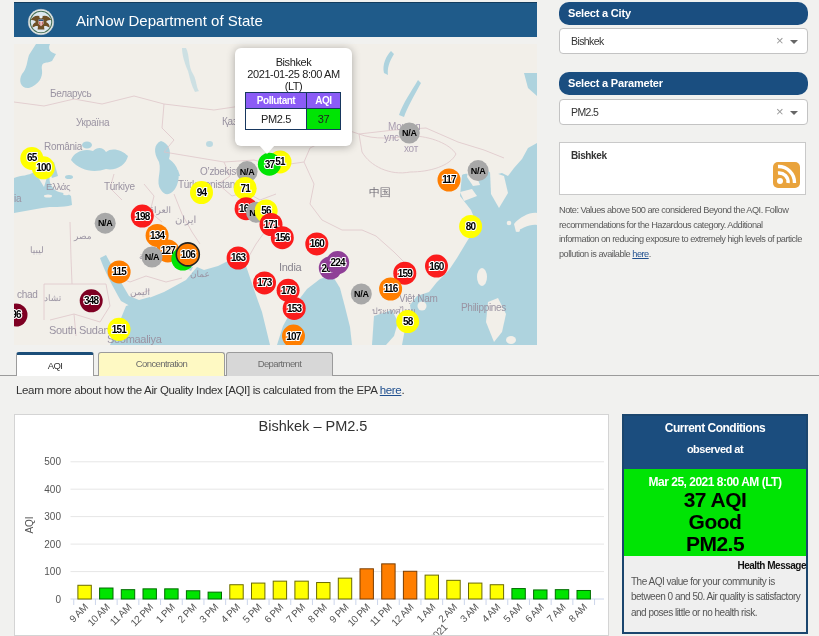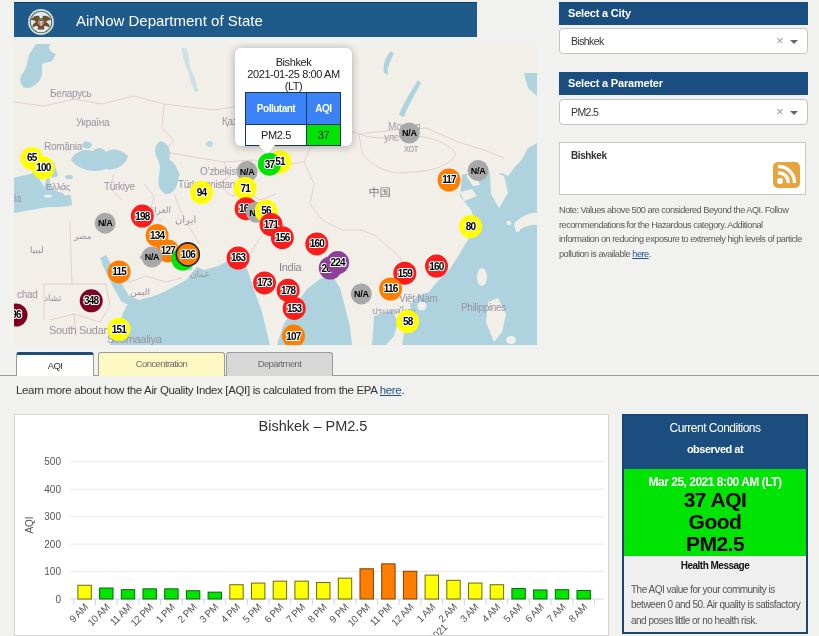--- a/index.html
+++ b/index.html
@@ -1,48 +1,48 @@
 <!DOCTYPE html>
 <html><head><meta charset="utf-8">
 <style>
 * { margin:0; padding:0; box-sizing:border-box; }
 html,body { width:819px; height:636px; background:#f1f1ef; font-family:"Liberation Sans",sans-serif; overflow:hidden; position:relative; }
 .abs { position:absolute; }
-#hdr { left:14px; top:2px; width:463px; height:35px; background:#1f5b8a; border-top:1px solid #123c5e; }
+#hdr { left:14px; top:2px; width:523px; height:35px; background:#1f5b8a; border-top:1px solid #123c5e; }
 #hdr .t { position:absolute; left:62px; top:9px; color:#fff; font-size:15px; }
 #map { left:14px; top:44px; width:523px; height:301px; }
 #popup { left:235px; top:48px; width:117px; height:98px; background:#fff; border-radius:6px; box-shadow:0 1px 8px rgba(0,0,0,0.3); font-size:11px; letter-spacing:-0.4px; text-align:center; color:#222; }
 #popup .tail { position:absolute; left:24px; top:97px; width:0; height:0; border-left:8px solid transparent; border-right:8px solid transparent; border-top:9px solid #fff; }
 #ptable { position:absolute; left:10px; top:44px; width:96px; border-collapse:collapse; }
-#ptable th { background:#3b82f6; color:#fff; font-weight:bold; font-size:10px; letter-spacing:-0.5px; height:32px; border:1px solid #17375f; }
+#ptable th { background:#8b5cf6; color:#fff; font-weight:bold; font-size:10px; letter-spacing:-0.5px; height:16px; border:1px solid #17375f; }
 #ptable td { height:21px; font-size:11px; border:1px solid #17375f; }
-.selbar { left:559px; width:249px; height:23px; background:#1a4e80; color:#fff; font-size:11px; letter-spacing:-0.2px; font-weight:bold; line-height:23px; padding-left:9px; }
+.selbar { left:559px; width:249px; height:23px; background:#1a4e80; color:#fff; font-size:11px; letter-spacing:-0.2px; font-weight:bold; line-height:23px; padding-left:9px;border-radius:10px; }
 .selbox { left:559px; width:249px; height:26px; background:#fff; border:1px solid #c3c3c3; border-radius:4px; font-size:10.5px; letter-spacing:-0.6px; color:#333; line-height:24px; padding-left:11px; }
 .selx { position:absolute; right:24px; top:0; color:#999; font-size:13px; }
 .selcar { position:absolute; right:9px; top:11px; width:0; height:0; border-left:4.5px solid transparent; border-right:4.5px solid transparent; border-top:4.5px solid #666; }
 #rssbox { left:559px; top:142px; width:247px; height:53px; background:#fff; border:1px solid #c9c9c9; }
 #rssbox .t { position:absolute; left:11px; top:7px; font-size:10px; letter-spacing:-0.4px; font-weight:bold; color:#333; }
 #note { left:559px; top:203px; width:256px; font-size:9.2px; letter-spacing:-0.5px; color:#5a5a5a; line-height:14.65px; }
 #note a { color:#1f4f8f; }
 .tab { top:352px; height:24px; border:1px solid #9b9b9b; border-bottom:none; border-radius:3px 3px 0 0; font-size:9.5px; letter-spacing:-0.6px; text-align:center; line-height:22px; }
 #tabline { left:0; top:375px; width:819px; height:0; border-top:1px solid #9b9b9b; }
 #tab1 { left:16px; width:78px; background:#fff; color:#333; border-top:3px solid #1b4e79; height:24px; z-index:2; }
 #tab2 { left:98px; width:127px; background:#fef9c3; color:#6b6b6b; }
 #tab3 { left:226px; width:107px; background:#d7d7d7; color:#6b6b6b; }
 #learn { left:16px; top:384px; font-size:11.5px; letter-spacing:-0.35px; color:#333; }
 #learn a { color:#1f4f8f; }
 #chart { left:14px; top:414px; width:595px; height:222px; background:#fff; border:1px solid #d4d4d4; }
 #cc { left:622px; top:414px; width:186px; height:220px; background:#efefef; border:2px solid #1b466e; }
 #cc .hd { background:#1b4d7e; color:#fff; text-align:center; height:53px; padding-top:5px; letter-spacing:-0.5px; }
-#cc .hd .l1 { font-size:12px; font-weight:normal; }
+#cc .hd .l1 { font-size:12px; font-weight:bold; }
 #cc .hd .l2 { font-size:11px; font-weight:bold; margin-top:8px; }
 #cc .hd .l3 { font-size:12px; font-weight:bold; margin-top:20px; }
 #cc .gr { background:#00e404; color:#000; text-align:center; height:87px; font-size:21px; letter-spacing:-0.5px; font-weight:bold; line-height:21.8px; padding-top:20px; }
-#cc .hm { text-align:center; font-size:10px; letter-spacing:-0.5px; font-weight:bold; color:#111; margin-top:4px; }
-#cc .bd { font-size:10px; letter-spacing:-0.5px; color:#555; padding:3px 0 0 7px; line-height:15.3px; white-space:nowrap;margin-top:8px; }
+#cc .hm { text-align:right; font-size:10px; letter-spacing:-0.5px; font-weight:bold; color:#111; margin-top:4px; }
+#cc .bd { font-size:10px; letter-spacing:-0.5px; color:#555; padding:3px 0 0 7px; line-height:15.3px; white-space:nowrap; }
 </style></head>
 <body>
 <div id="hdr" class="abs">
 <svg class="abs" style="left:13px;top:5px" width="28" height="28" viewBox="0 0 28 28">
 <circle cx="14" cy="14" r="12.7" fill="#f2f2ee"></circle>
 <circle cx="14" cy="14" r="12.7" fill="none" stroke="#b9c4cc" stroke-width="0.7"></circle>
 <circle cx="14" cy="14" r="10.2" fill="#dde8ef"></circle>
 <circle cx="14" cy="14" r="10.8" fill="none" stroke="#49735c" stroke-width="1.1"></circle>
 <circle cx="14" cy="9.5" r="2.6" fill="#bfd3e2"></circle>
 <path d="M14,8.5 C9.5,6.5 5.5,8.5 3.8,12 C6.5,11.6 8,12.6 9,14 C6.5,15 5.2,17 5.4,19.5 C8,18 10,17.4 11,18.4 L10.6,21.5 L17.4,21.5 L17,18.4 C18,17.4 20,18 22.6,19.5 C22.8,17 21.5,15 19,14 C20,12.6 21.5,11.6 24.2,12 C22.5,8.5 18.5,6.5 14,8.5 Z" fill="#6e5026"></path>

